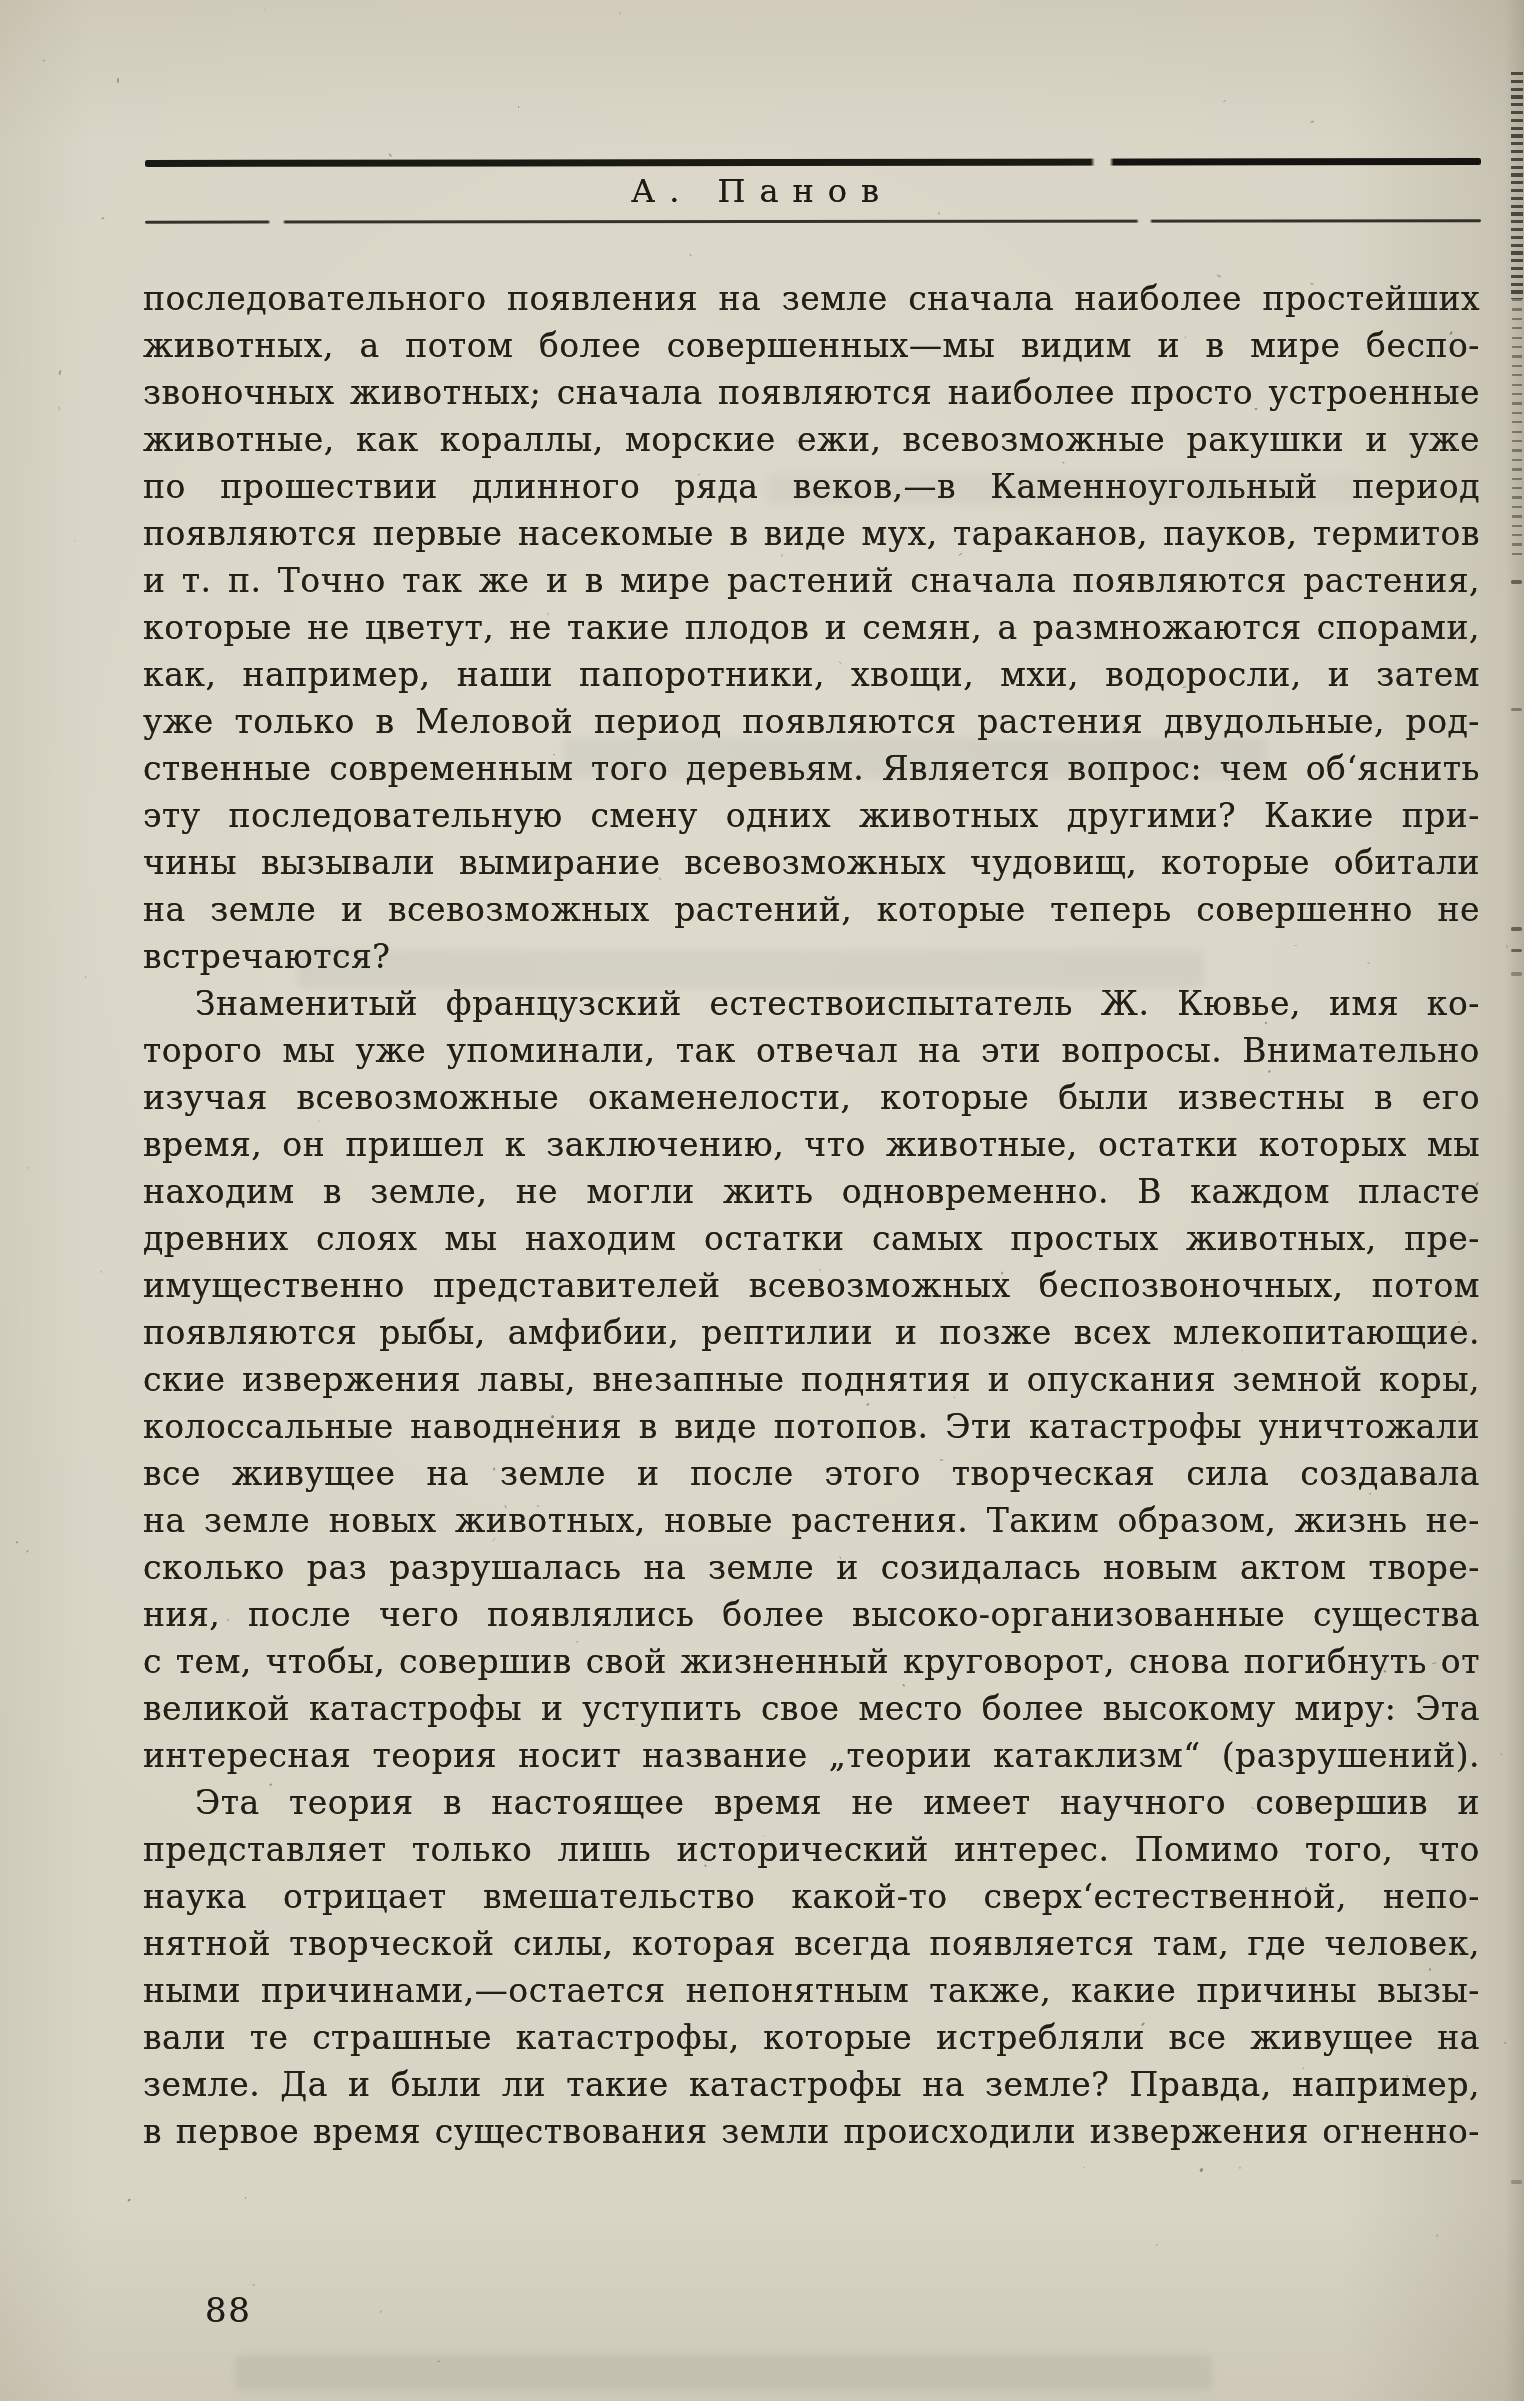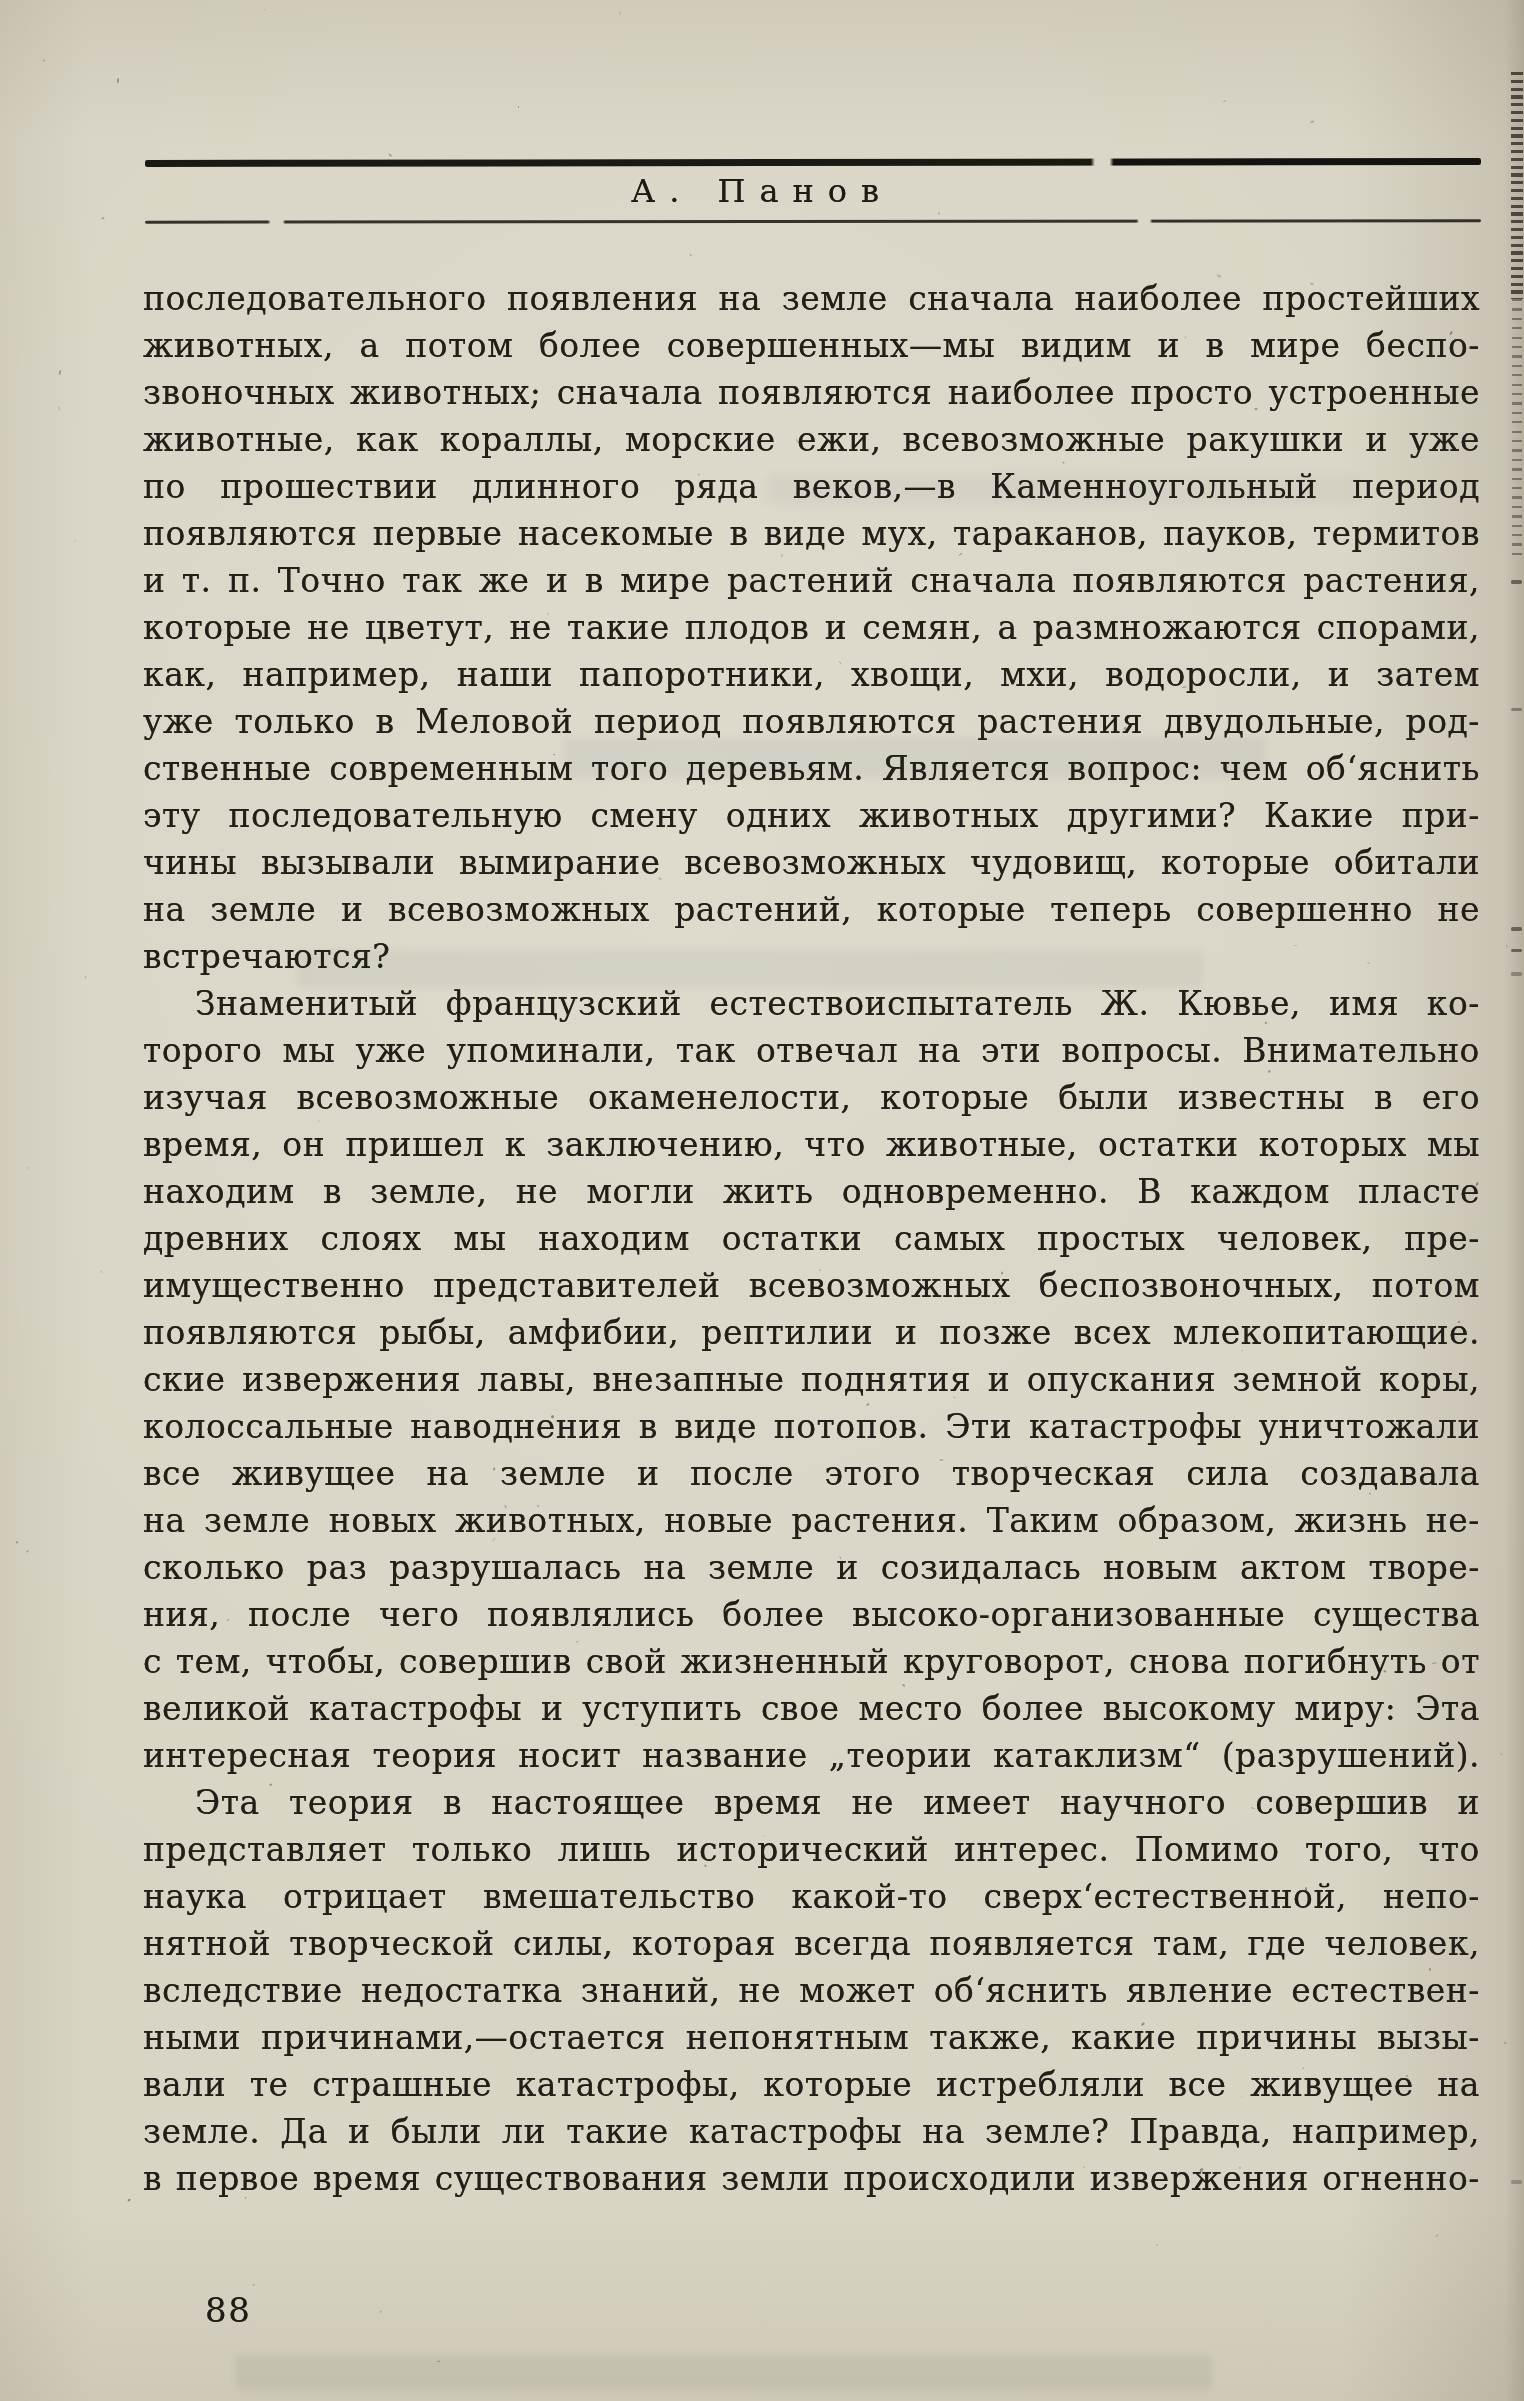--- a/index.html
+++ b/index.html
@@ -127,37 +127,36 @@
       <div class="line">ственные современным того деревьям. Является вопрос: чем об‘яснить</div>
       <div class="line">эту последовательную смену одних животных другими? Какие при-</div>
       <div class="line">чины вызывали вымирание всевозможных чудовищ, которые обитали</div>
       <div class="line">на земле и всевозможных растений, которые теперь совершенно не</div>
       <div class="line short">встречаются?</div>
       <div class="line indent">Знаменитый французский естествоиспытатель Ж. Кювье, имя ко-</div>
       <div class="line">торого мы уже упоминали, так отвечал на эти вопросы. Внимательно</div>
       <div class="line">изучая всевозможные окаменелости, которые были известны в его</div>
       <div class="line">время, он пришел к заключению, что животные, остатки которых мы</div>
       <div class="line">находим в земле, не могли жить одновременно. В каждом пласте</div>
-      <div class="line">древних слоях мы находим остатки самых простых человек, пре-</div>
+      <div class="line">древних слоях мы находим остатки самых простых животных, пре-</div>
       <div class="line">имущественно представителей всевозможных беспозвоночных, потом</div>
       <div class="line">появляются рыбы, амфибии, рептилии и позже всех млекопитающие.</div>
       <div class="line">ские извержения лавы, внезапные поднятия и опускания земной коры,</div>
       <div class="line">колоссальные наводнения в виде потопов. Эти катастрофы уничтожали</div>
       <div class="line">все живущее на земле и после этого творческая сила создавала</div>
       <div class="line">на земле новых животных, новые растения. Таким образом, жизнь не-</div>
       <div class="line">сколько раз разрушалась на земле и созидалась новым актом творе-</div>
       <div class="line">ния, после чего появлялись более высоко-организованные существа</div>
       <div class="line">с тем, чтобы, совершив свой жизненный круговорот, снова погибнуть от</div>
       <div class="line">великой катастрофы и уступить свое место более высокому миру: Эта</div>
       <div class="line">интересная теория носит название „теории катаклизм“ (разрушений).</div>
       <div class="line indent">Эта теория в настоящее время не имеет научного совершив и</div>
       <div class="line">представляет только лишь исторический интерес. Помимо того, что</div>
       <div class="line">наука отрицает вмешательство какой-то сверх‘естественной, непо-</div>
       <div class="line">нятной творческой силы, которая всегда появляется там, где человек,</div>
-      <div class="line">вследствие недостатка знаний, не может об‘яснить явление естествен-</div>
       <div class="line">ными причинами,—остается непонятным также, какие причины вызы-</div>
       <div class="line">вали те страшные катастрофы, которые истребляли все живущее на</div>
       <div class="line">земле. Да и были ли такие катастрофы на земле? Правда, например,</div>
       <div class="line">в первое время существования земли происходили извержения огненно-</div>
     </div>
 
   <div class="page-num">88</div>
 
   <div class="edge-band"></div>
   <div class="edge-dashes-top"></div>

